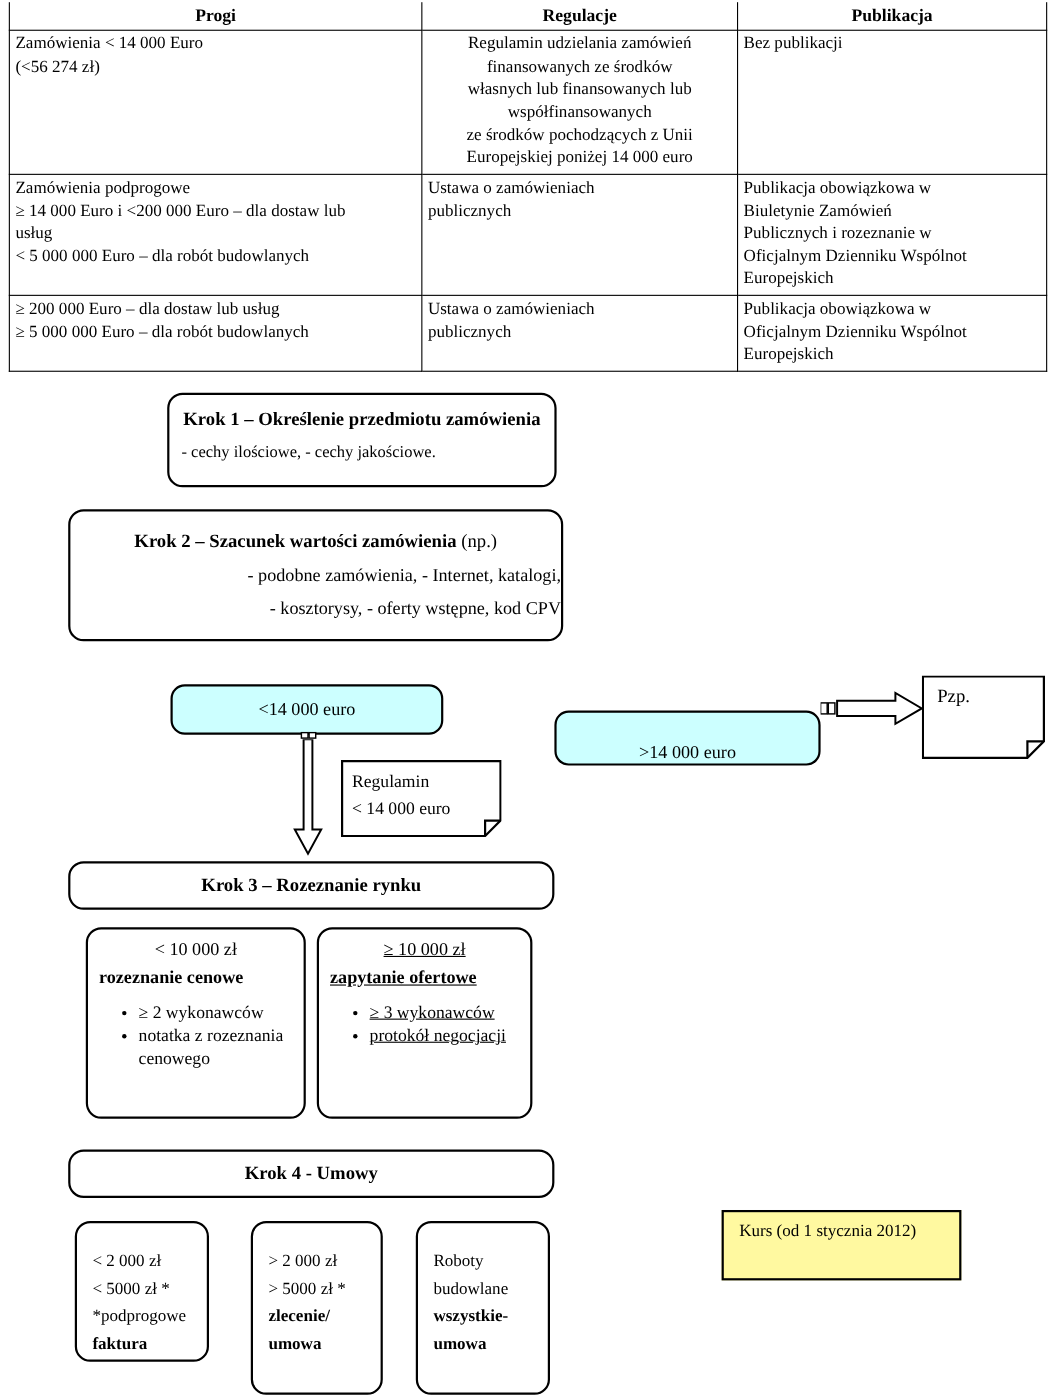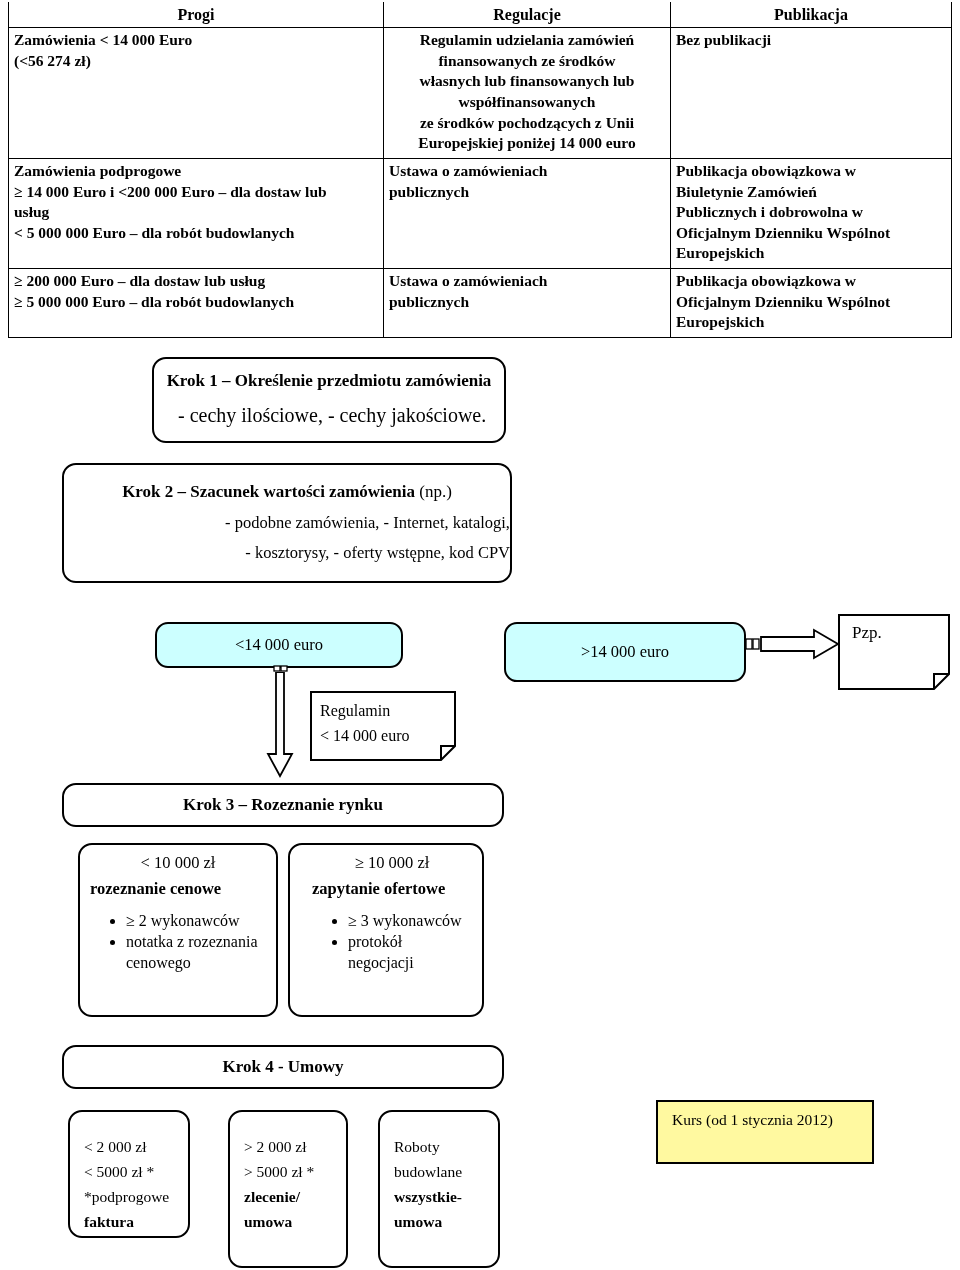--- a/index.html
+++ b/index.html
@@ -24,21 +24,20 @@
     width: 944px;
     border-collapse: collapse;
     table-layout: fixed;
   }
   .thr-table th, .thr-table td {
     border: 1.5px solid #000;
     padding: 2px 5px 4px 5px;
     vertical-align: top;
     font-size: 15.5px;
     line-height: 1.33;
-    font-weight: bold;
   }
   .thr-table th {
     text-align: center;
     font-weight: bold;
     font-size: 16px;
     border-top: none;
     border-left: none;
     border-right: none;
     padding-bottom: 2px;
   }
@@ -60,39 +59,39 @@
   .rbox .ln {
     display: block;
     font-size: 16.5px;
     line-height: 1.5;
   }
   .bold { font-weight: bold; }
 
   
   #krok1 { left: 152px; top: 357px; width: 354px; height: 86px; padding: 9px 0 0 0; }
   #krok1 .ttl { text-align: center; font-weight: bold; font-size: 17px; }
-  #krok1 .sub { text-align: left; padding-left: 24px; font-size: 20px; margin-top: 6px;}
+  #krok1 .sub { text-align: left; padding-left: 11px; font-size: 15px; margin-top: 6px;}
 
   #krok2 { left: 62px; top: 463px; width: 450px; height: 120px; padding: 14px 0 0 0; }
   #krok2 .ttl { text-align: center; font-size: 17px; }
   #krok2 .sub { text-align: right; padding-left: 18px; font-size: 16.5px; margin-top: 6px; }
 
   
   .cbox {
     position: absolute;
     border: 2px solid #000;
     border-radius: 13px;
     box-sizing: border-box;
     display: flex;
     align-items: center;
     justify-content: center;
     font-size: 16.5px;
   }
   #cyan-low  { left: 155px; top: 622px; width: 248px; height: 46px; }
-  #cyan-high { left: 504px; top: 622px; width: 242px; height: 60px; }
+  #cyan-high { left: 504px; top: 646px; width: 242px; height: 50px; align-items: flex-end; }
 
   
   .note {
     position: absolute;
     box-sizing: border-box;
   }
   .note svg { position: absolute; left: 0; top: 0; }
   .note .note-txt {
     position: absolute;
     left: 10px;
@@ -106,21 +105,21 @@
   #note-pzp .note-txt { left: 14px; top: 6px; font-size: 17px; }
 
   
   .arrow { position: absolute; }
 
   
   #krok3 { left: 62px; top: 783px; width: 442px; height: 44px; display:flex; align-items:center; justify-content:center;}
   #krok3 .ttl { font-weight: bold; font-size: 17px; }
 
   #box-low10 { left: 78px; top: 843px; width: 200px; height: 174px; padding: 8px 0 0 0; }
-  #box-ge10  { left: 288px; top: 843px; width: 196px; height: 174px; padding: 8px 0 0 12px; }
+  #box-ge10  { left: 288px; top: 843px; width: 196px; height: 174px; padding: 8px 0 0 0; text-decoration: underline; }
   .amt { text-align: center; font-size: 16.5px; margin-bottom: 6px; }
   .kind { font-weight: bold; font-size: 16.5px; padding-left: 10px; margin-bottom: 2px; }
   .blist { margin: 12px; padding-left: 34px; }
   .blist li { font-size: 16px; line-height: 1.28; margin-bottom: 1px; }
 
   
   #krok4 { left: 62px; top: 1045px; width: 442px; height: 44px; display:flex; align-items:center; justify-content:center;}
   #krok4 .ttl { font-weight: bold; font-size: 17px; }
 
   .sbox { position: absolute; border: 2px solid #000; border-radius: 14px; box-sizing: border-box; padding: 22px 0 0 14px; background:#fff;}
@@ -180,21 +179,21 @@
         <span class="tbl-line">usług</span>
         <span class="tbl-line">&lt; 5 000 000 Euro – dla robót budowlanych</span>
       </td>
       <td class="tbl-mid">
         <span class="tbl-line">Ustawa o zamówieniach</span>
         <span class="tbl-line">publicznych</span>
       </td>
       <td>
         <span class="tbl-line">Publikacja obowiązkowa w</span>
         <span class="tbl-line">Biuletynie Zamówień</span>
-        <span class="tbl-line">Publicznych i dobrowolna w</span>
+        <span class="tbl-line">Publicznych i rozeznanie w</span>
         <span class="tbl-line">Oficjalnym Dzienniku  Wspólnot</span>
         <span class="tbl-line">Europejskich</span>
       </td>
     </tr>
 
     <tr>
       <td>
         <span class="tbl-line">≥ 200 000 Euro – dla dostaw lub usług</span>
         <span class="tbl-line">≥ 5 000 000 Euro – dla robót budowlanych</span>
       </td>

